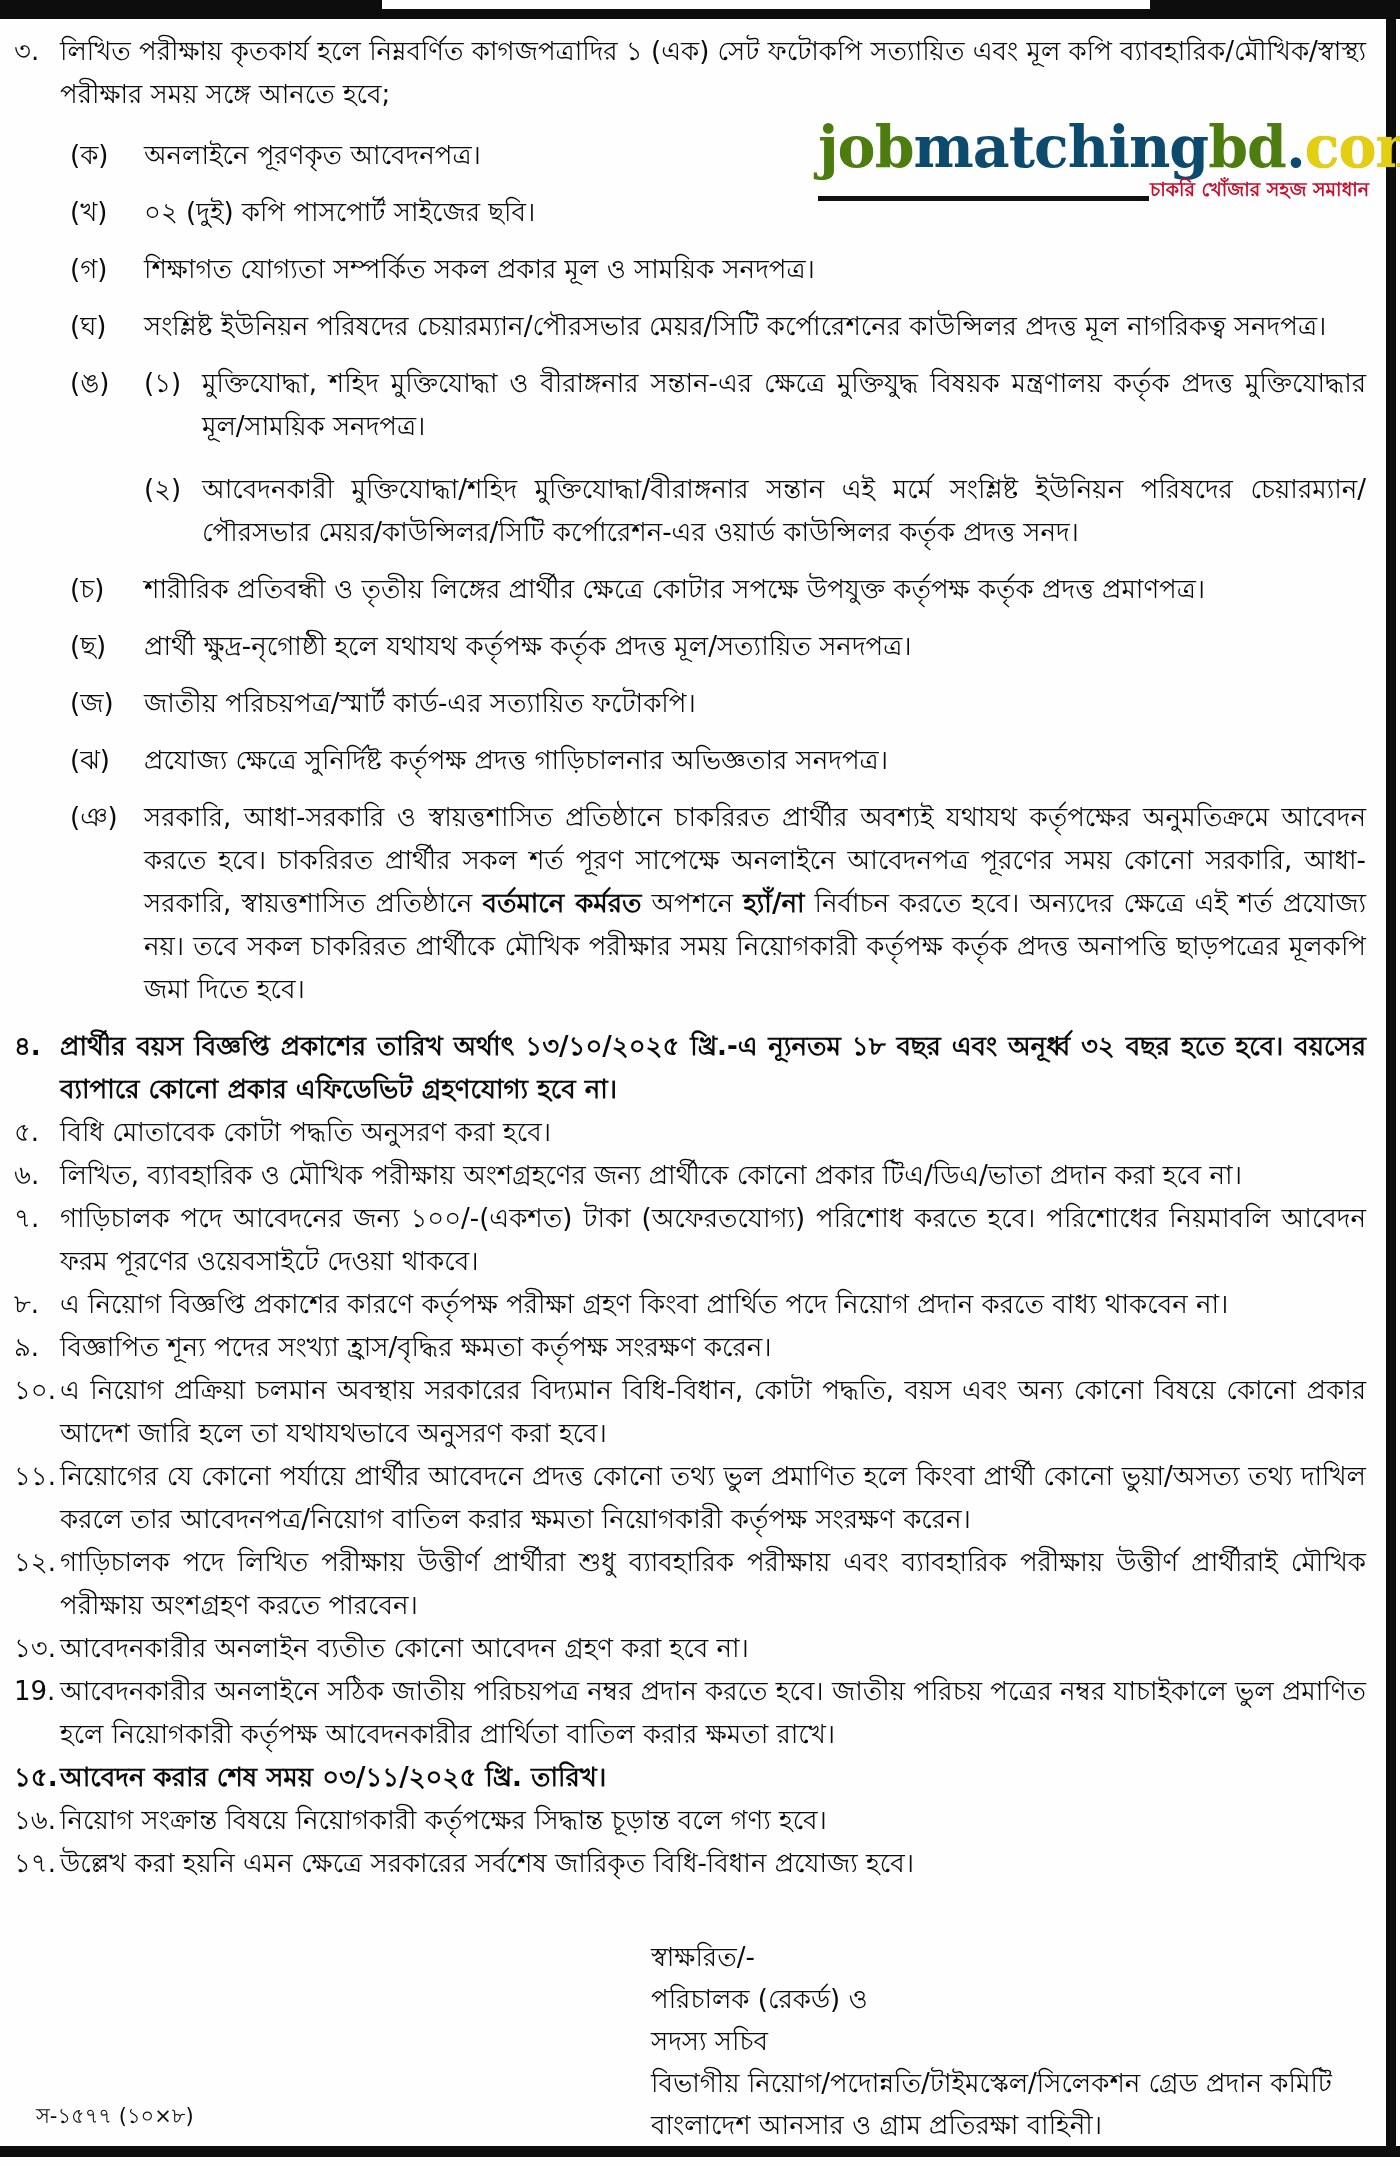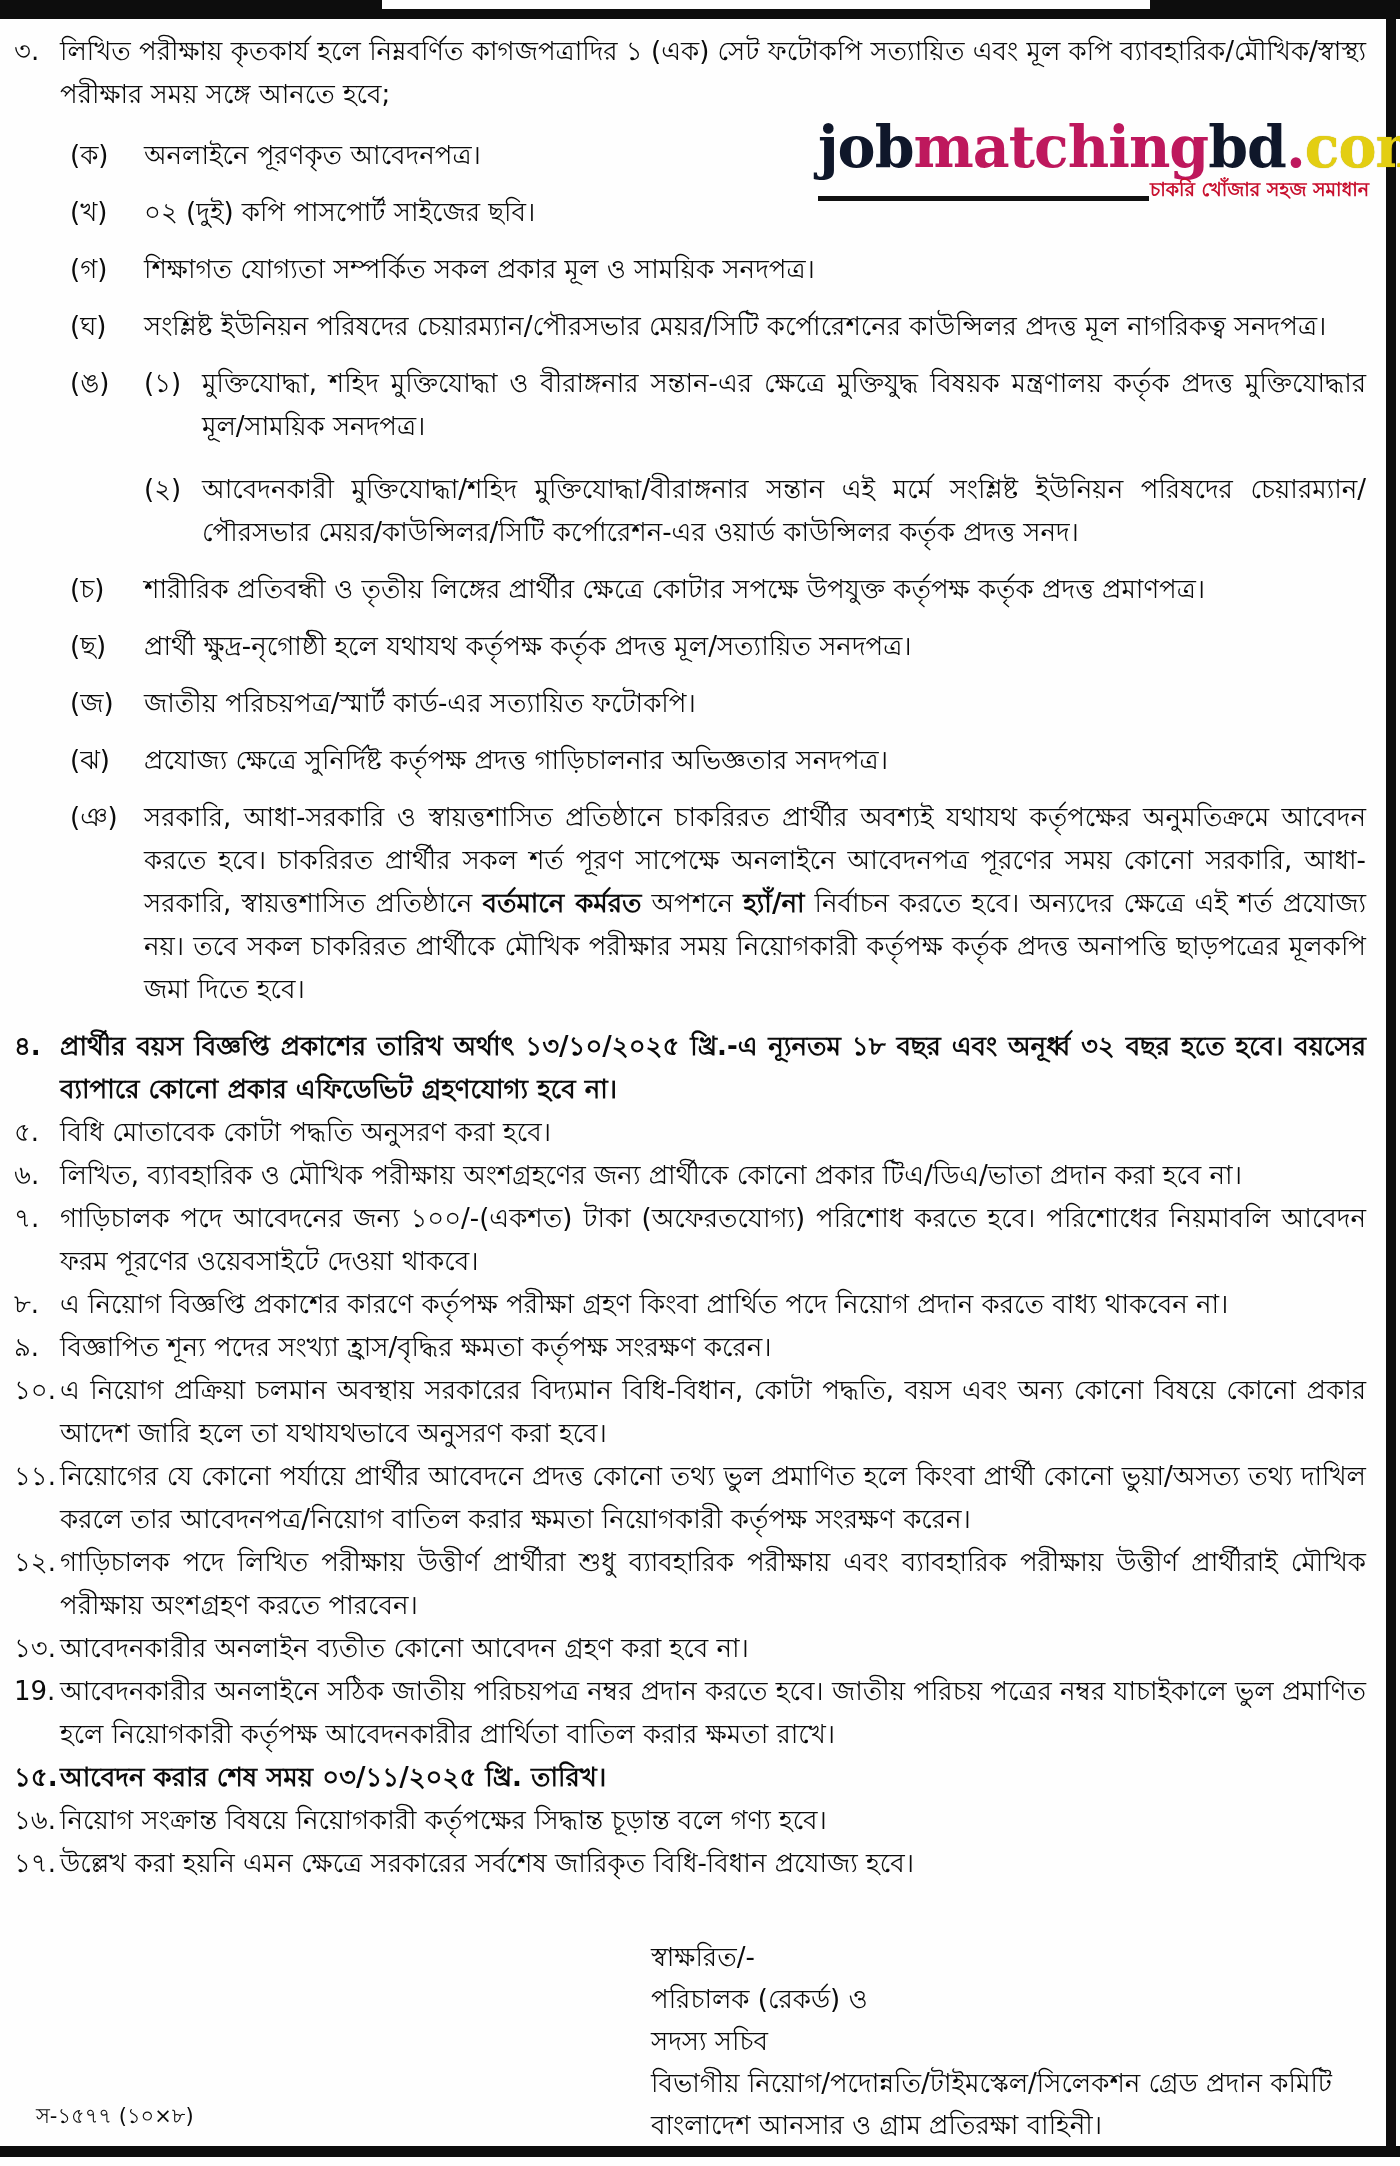--- a/index.html
+++ b/index.html
@@ -39,22 +39,22 @@
   .nsub > .nbody { flex:1; }
   .bold { font-weight:bold; }
 
   
   .logo { position:absolute; left:818px; top:118px; width:552px; }
   .logo-line1 {
     font-family:"DejaVu Serif", "Liberation Serif", serif;
     font-size:57px; font-weight:bold; letter-spacing:-1px;
     line-height:58px; white-space:nowrap;
   }
-  .seg-job, .seg-bd { color:#0f172a; }
-  .seg-matching, .seg-dot { color:#be185d;margin-top:40px; }
+  .seg-job, .seg-bd { color:#4d7c0f; }
+  .seg-matching, .seg-dot { color:#0c4a6e;margin-top:40px; }
   .seg-com { color:#e3ce12; text-shadow:0 0 1px #b9a400; }
   .logo-row2 { display:flex; align-items:flex-end; margin-top:1px; }
   .logo-underline { flex:0 0 60%; height:5px; background:#111; margin-top:3px; }
   .logo-tagline {
     flex:1; color:#c8102e; font-weight:bold; font-size:19px;
     line-height:24px; text-align:center; white-space:nowrap;
   }
 
   .signature {
     position:absolute; left:651px; top:1936px;

